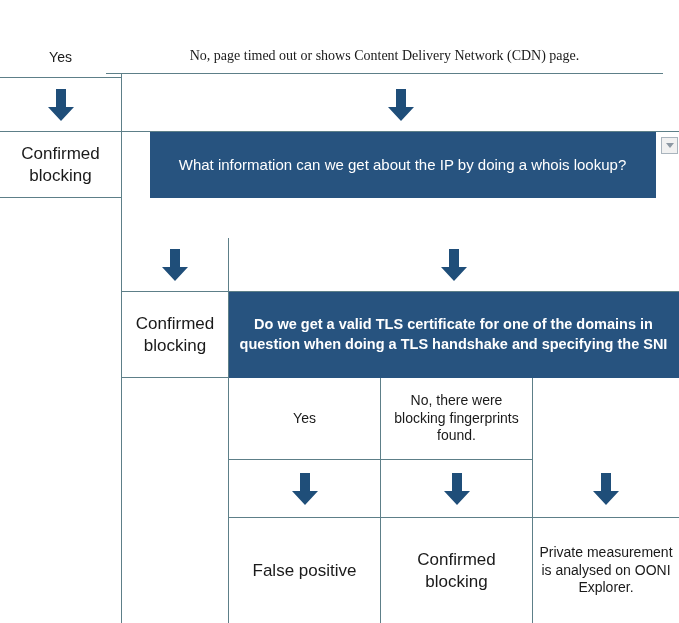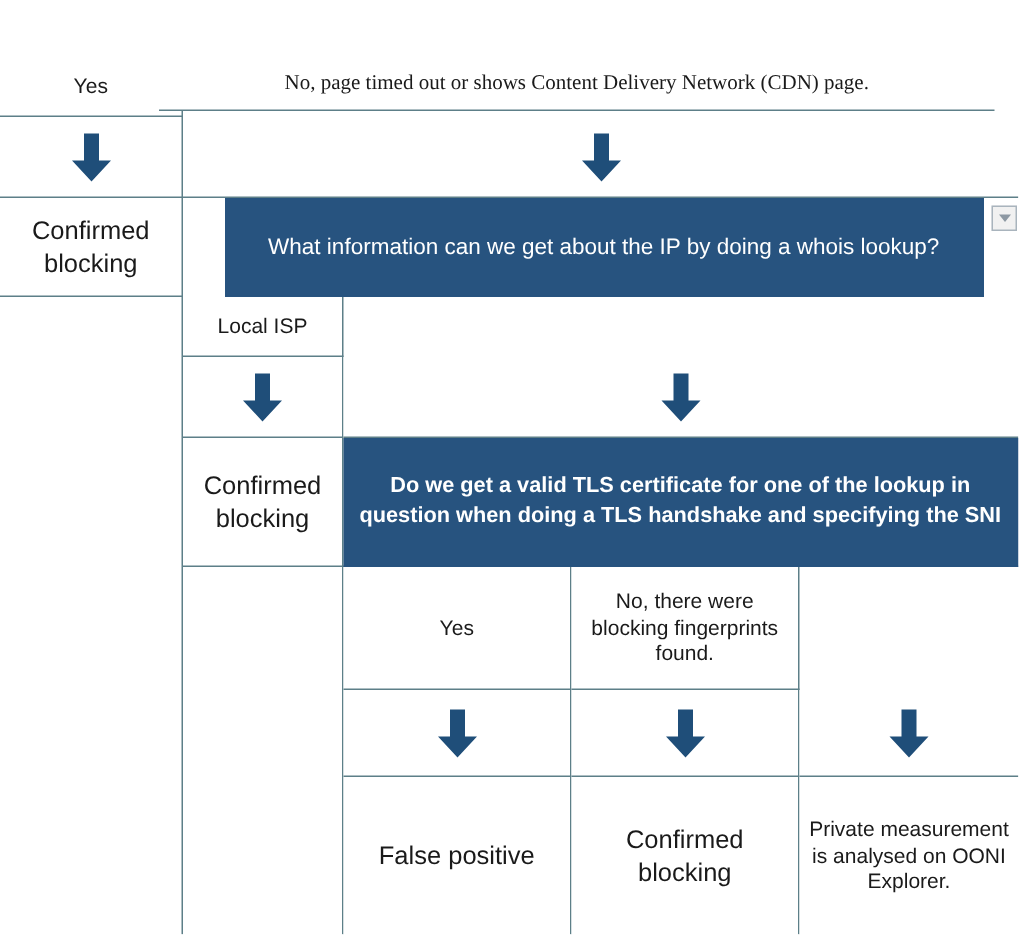--- a/index.html
+++ b/index.html
@@ -119,44 +119,41 @@
   </div>
   <div class="cell blue" style="left:112px; top:132px; width:506px; height:66px;margin-left:38px;">
     <span>What information can we get about the IP by doing a whois lookup?</span>
   </div>
   <div class="dropdown-marker" style="left:661px; top:137px;">
     <span class="tri"></span>
   </div>
 
   <div class="cell empty" style="left:0px; top:198px; width:122px; height:425px;"></div>
 
-  <div class="cell" style="left:122px; top:198px; width:107px; height:40px;">
-    <span>Local ISP</span>
-  </div>
 
   <div class="arrow-cell" style="left:122px; top:238px; width:107px; height:54px;">
     <span class="arrow">
       <svg viewBox="0 0 28 34" width="28" height="34" aria-hidden="true">
         <polygon points="9,1 19,1 19,19 27,19 14,33 1,19 9,19" fill="#1f4e79"></polygon>
       </svg>
     </span>
   </div>
   <div class="arrow-cell" style="left:229px; top:238px; width:450px; height:54px; border-right:none;">
     <span class="arrow">
       <svg viewBox="0 0 28 34" width="28" height="34" aria-hidden="true">
         <polygon points="9,1 19,1 19,19 27,19 14,33 1,19 9,19" fill="#1f4e79"></polygon>
       </svg>
     </span>
   </div>
 
   <div class="cell bold" style="left:122px; top:292px; width:107px; height:86px;">
     <span>Confirmed blocking</span>
   </div>
   <div class="cell blue wrap" style="left:229px; top:292px; width:450px; height:86px;">
-    <span>Do we get a valid TLS certificate for one of the lookup in question when doing a TLS handshake and specifying the SNI</span>
+    <span>Do we get a valid TLS certificate for one of the domains in question when doing a TLS handshake and specifying the SNI</span>
   </div>
 
   <div class="cell empty" style="left:122px; top:378px; width:107px; height:245px;"></div>
 
   <div class="cell" style="left:229px; top:378px; width:152px; height:82px;">
     <span>Yes</span>
   </div>
   <div class="cell" style="left:381px; top:378px; width:152px; height:82px;">
     <span>No, there were blocking fingerprints found.</span>
   </div>

